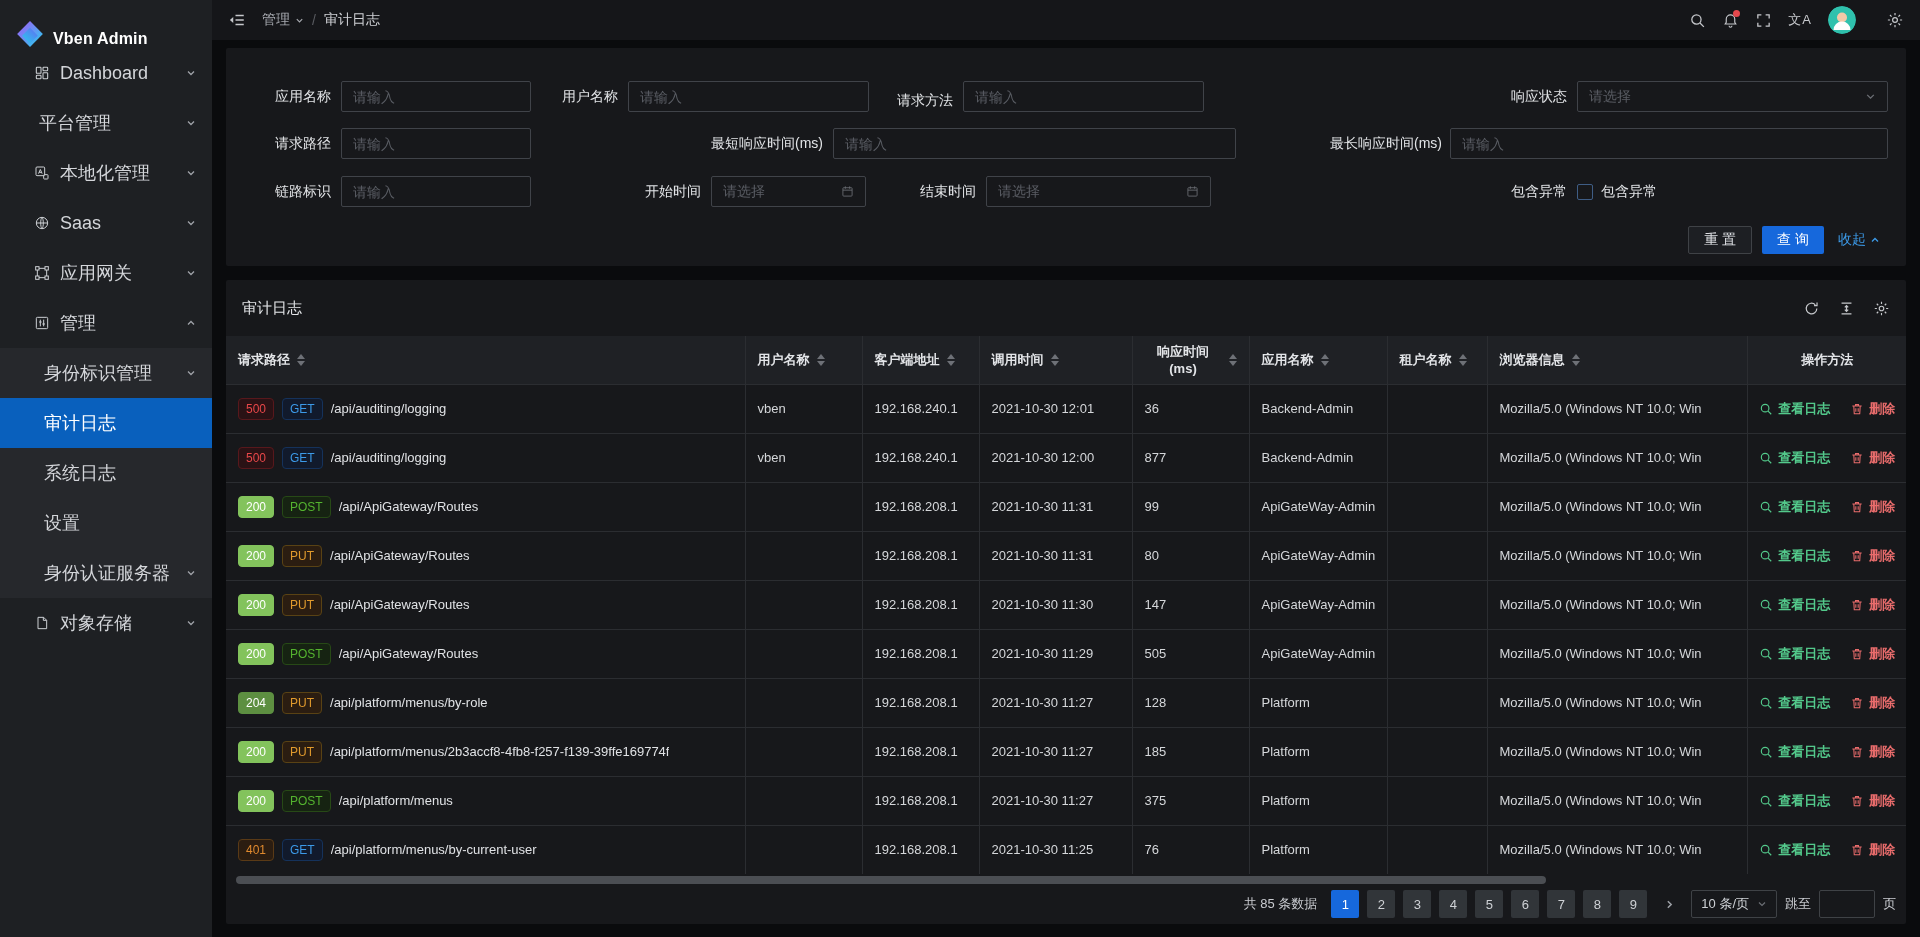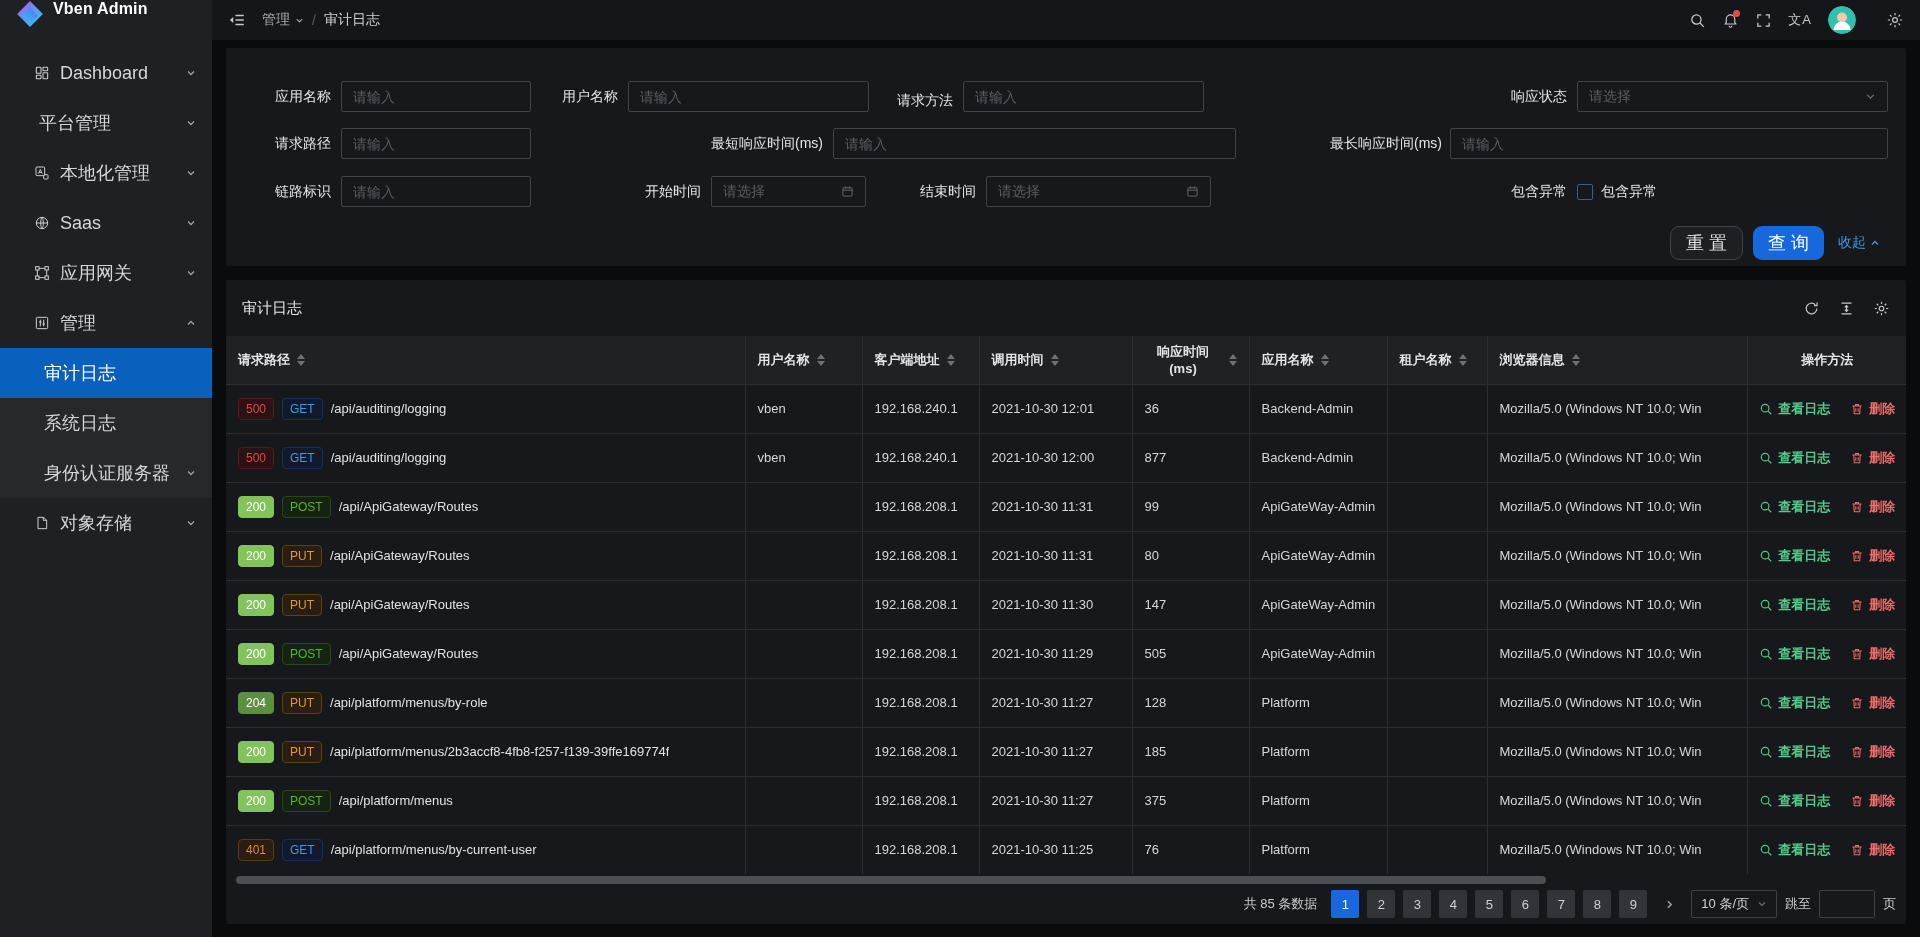--- a/index.html
+++ b/index.html
@@ -1,21 +1,21 @@
 <!DOCTYPE html>
 <html><head>
 <meta charset="utf-8">
 <style>
   html,body{margin:0;padding:0;background:#0a0b0d;font-family:"Liberation Sans","DejaVu Sans",sans-serif;}
   *{box-sizing:border-box;}
   .app{width:1920px;height:937px;display:flex;overflow:hidden;}
 
   
   .sidebar{width:212px;flex:none;background:#1e2023;display:flex;flex-direction:column;}
-  .logo{height:48px;display:flex;align-items:flex-start;padding-left:16px;gap:9px;}
+  .logo{height:48px;display:flex;align-items:flex-end;padding-left:16px;gap:9px;}
   .logo-text{font-size:16px;font-weight:bold;color:#ffffff;letter-spacing:.2px;}
   .menu{flex:1;overflow:hidden;}
   .mi{height:50px;display:flex;align-items:center;padding:0 16px 0 34px;font-size:18px;color:#d4d6da;cursor:pointer;}
   .mi .mic{display:flex;color:#cdd0d4;}
   .mi .mil{margin-left:10px;white-space:nowrap;}
   .mi.noic .mil{margin-left:5px;}
   .mi.sub{background:#26282c;padding-left:44px;}
   .mi.sub .mil{margin-left:0;}
   .mi.active{background:#0960bd;color:#ffffff;}
   .mi .chev{margin-left:auto;color:#9fa2a8;display:flex;}
@@ -46,21 +46,21 @@
   .filter-card{height:218px;position:relative;flex:none;}
   .fg{position:absolute;display:flex;align-items:center;height:31px;}
   .fl{flex:none;text-align:right;padding-right:10px;white-space:nowrap;color:#e2e4e7;font-size:14px;}
   .fi{height:31px;background:transparent;border:1px solid #404349;border-radius:2px;padding:0 11px;color:#e2e4e7;font-size:14px;outline:none;}
   .fi::placeholder{color:#5a5d64;}
   .fbox{height:31px;border:1px solid #404349;border-radius:2px;padding:0 11px;display:flex;align-items:center;justify-content:space-between;color:#5a5d64;font-size:14px;cursor:pointer;}
   .fbox .ficon{color:#6b6e74;display:flex;}
   .cbx{width:16px;height:16px;border:1px solid #3f5d85;border-radius:2px;background:transparent;cursor:pointer;flex:none;}
   .cbl{margin-left:8px;color:#e2e4e7;font-size:14px;}
   .fbtns{position:absolute;top:178px;right:26px;display:flex;align-items:center;gap:10px;}
-  .btn{height:34px;padding:0 15px;border-radius:9px;font-size:18px;cursor:pointer;font-family:inherit;}
+  .btn{height:28px;padding:0 15px;border-radius:2px;font-size:14px;cursor:pointer;font-family:inherit;}
   .btn-reset{background:#1d1f23;border:1px solid #3f4246;color:#dfe1e5;}
   .btn-primary{background:#1668dc;border:none;color:#ffffff;}
   .collapse-link{display:flex;align-items:center;gap:4px;color:#3c9ae8;font-size:14px;cursor:pointer;margin-left:4px;}
   .collapse-link .chev{color:#3c9ae8;}
 
   
   .table-card{flex:1;display:flex;flex-direction:column;overflow:hidden;}
   .tc-head{height:56px;flex:none;display:flex;align-items:center;justify-content:space-between;padding:0 16px;}
   .tc-title{font-size:15px;color:#e3e5e8;}
   .tc-tools{display:flex;align-items:center;gap:18px;color:#c8cacd;}
@@ -208,25 +208,36 @@
               <path d="M9.5 7v10M14.5 7v10M7.5 10.5h4M12.5 13.5h4"></path>
             </svg>
           </span>
           <span class="mil">管理</span>
           <span class="chev up">
             <svg width="10" height="10" viewBox="0 0 10 10">
               <polyline points="2,3.5 5,6.5 8,3.5" fill="none" stroke="currentColor" stroke-width="1.3"></polyline>
             </svg>
           </span>
         </div>
+        <div class="mi sub">
+          <span class="mil">身份标识管理</span>
+          <span class="chev ">
+            <svg width="10" height="10" viewBox="0 0 10 10">
+              <polyline points="2,3.5 5,6.5 8,3.5" fill="none" stroke="currentColor" stroke-width="1.3"></polyline>
+            </svg>
+          </span>
+        </div>
         <div class="mi sub active">
           <span class="mil">审计日志</span>
         </div>
         <div class="mi sub">
           <span class="mil">系统日志</span>
+        </div>
+        <div class="mi sub">
+          <span class="mil">设置</span>
         </div>
         <div class="mi sub">
           <span class="mil">身份认证服务器</span>
           <span class="chev ">
             <svg width="10" height="10" viewBox="0 0 10 10">
               <polyline points="2,3.5 5,6.5 8,3.5" fill="none" stroke="currentColor" stroke-width="1.3"></polyline>
             </svg>
           </span>
         </div>
         <div class="mi">

